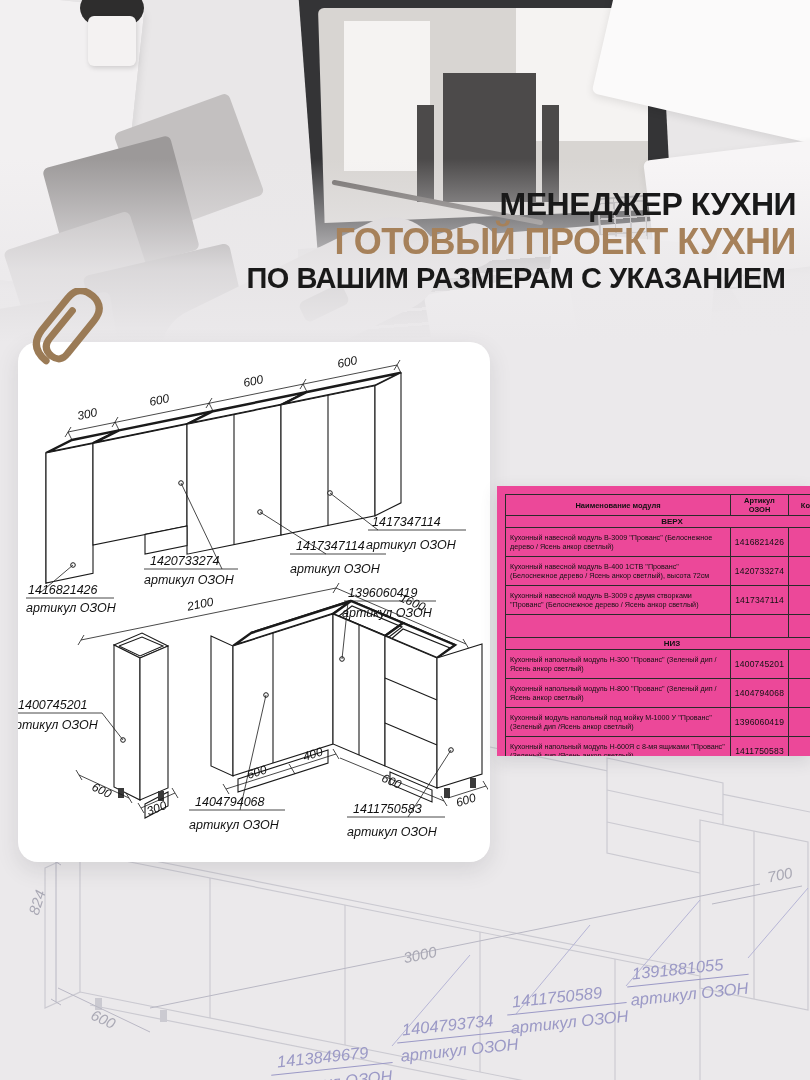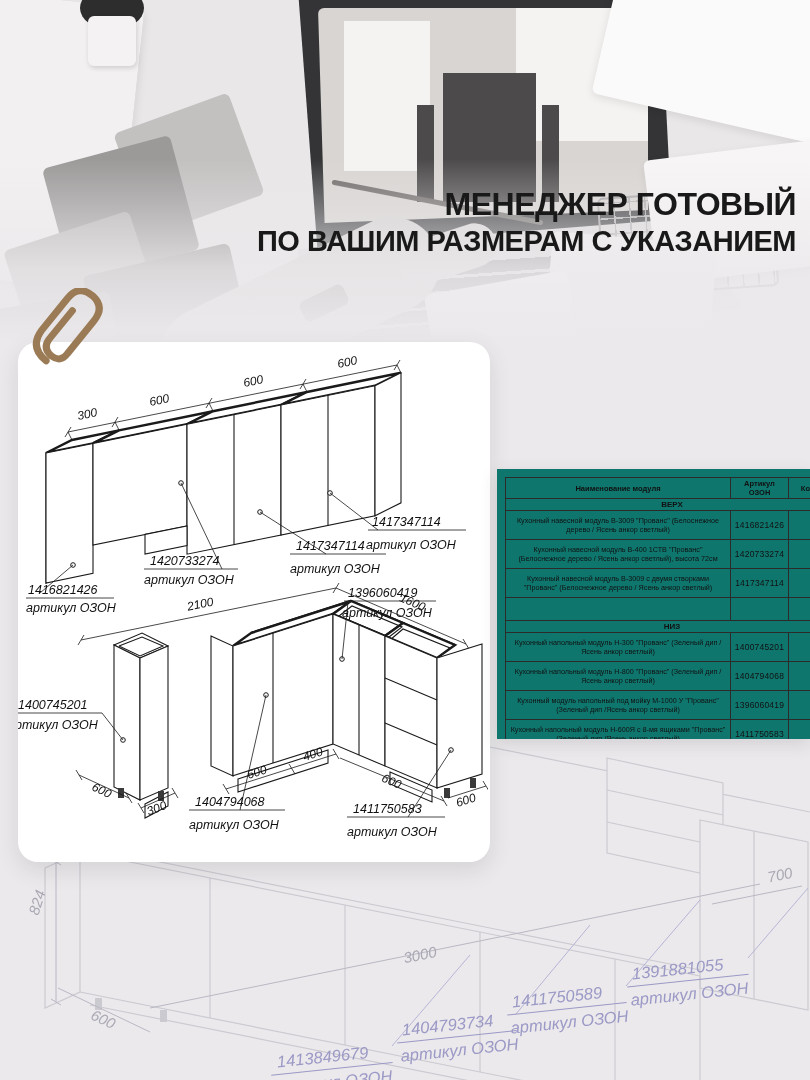--- a/index.html
+++ b/index.html
@@ -50,48 +50,48 @@
     background:repeating-linear-gradient(90deg,transparent 0 14px,#aeacad 14px 15.5px),
                repeating-linear-gradient(0deg,transparent 0 14px,#aeacad 14px 15.5px);}
   .fade{left:0;top:0;width:810px;height:345px;border-radius:0;
     background:linear-gradient(180deg,rgba(235,233,235,0) 46%,rgba(235,233,235,.82) 78%,#ebe9eb 99%);}
 
   
   .headline{right:14px;top:186px;width:560px;text-align:right;z-index:5;
             color:#191919;font-weight:bold;line-height:37px;letter-spacing:-0.5px;}
   .hl1{font-size:32px;}
   .hl2{font-size:36px;letter-spacing:-0.5px;}
-  .hl3,.hl4{font-size:29px;}
+  .hl3,.hl4{font-size:29px;text-align:center;}
 
   
   .card{left:18px;top:342px;width:472px;height:520px;background:#ffffff;border-radius:20px;
         box-shadow:0 8px 22px rgba(60,60,70,.13);z-index:3;}
   .card svg{position:absolute;overflow:hidden;}
   .dwg-line{stroke:#1a1a1a;stroke-width:1.1;fill:none;}
   .dwg-face{stroke:#1a1a1a;stroke-width:1.1;fill:#ffffff;}
   .dwg-top{stroke:#1a1a1a;stroke-width:2.4;fill:#ffffff;}
   .dim-line{stroke:#1a1a1a;stroke-width:0.8;fill:none;}
   .dim-txt{font:italic 12px "Liberation Sans",sans-serif;fill:#111;text-anchor:middle;}
   .call-num{font:italic 12.5px "Liberation Sans",sans-serif;fill:#111;}
   .call-lbl{font:italic 12.5px "Liberation Sans",sans-serif;fill:#111;}
   .leg{fill:#3a3a3a;}
 
   
   .clip{left:24px;top:288px;width:80px;height:84px;z-index:6;}
 
   
-  .tblpanel{left:497px;top:469px;width:313px;height:270px;background:#0f766e;
+  .tblpanel{left:497px;top:486px;width:313px;height:270px;background:#ec4899;
             box-shadow:0 5px 16px rgba(60,60,70,.14);z-index:4;overflow:hidden;}
   table.spec{border-collapse:collapse;position:absolute;left:8px;top:8px;width:333px;
              table-layout:fixed;font-family:"Liberation Sans",sans-serif;color:#111;}
   table.spec td,table.spec th{border:1px solid #2b2b2b;overflow:hidden;}
   col.c-name{width:225px;} col.c-art{width:58px;} col.c-qty{width:50px;}
   .th{font-size:7.5px;font-weight:bold;text-align:center;padding:1px 2px;}
   .sect{font-size:8px;font-weight:bold;text-align:center;padding:0;height:11px;}
-  .nm{font-size:7.2px;padding:2px 4px;line-height:1.3;height:24px;text-align:center;}
+  .nm{font-size:7.2px;padding:2px 4px;line-height:1.3;height:24px;}
   .art{font-size:8.5px;text-align:center;letter-spacing:.2px;}
   .emptyrow td{height:20px;}
 
   
   .bgsvg{left:0;top:730px;z-index:1;}
   .bg-line{stroke:#c6c5cd;stroke-width:1.2;fill:none;}
   .bg-face{stroke:#c6c5cd;stroke-width:1.2;fill:#ebe9eb;}
   .bg-dim{stroke:#b9b8c4;stroke-width:1;fill:none;}
   .bg-dimtxt{font:italic 15px "Liberation Sans",sans-serif;fill:#a9a8b4;text-anchor:middle;}
   .bg-num{font:italic 16.5px "Liberation Sans",sans-serif;}
@@ -126,21 +126,22 @@
   <div class="ph paper3"></div>
   <div class="ph paper4"></div>
   <div class="ph arm"></div>
   <div class="ph fingers"></div>
   <div class="ph pencil"></div>
   <div class="ph watch"></div>
   <div class="ph fade"></div>
 </div>
 
 <div class="abs headline">
-  <div class="hl1">МЕНЕДЖЕР ГОТОВЫЙ</div>
+  <div class="hl1">МЕНЕДЖЕР КУХНИ</div>
+  <div class="hl2" style="color:#a6815a;">ГОТОВЫЙ ПРОЕКТ КУХНИ</div>
   <div class="hl3">ПО ВАШИМ РАЗМЕРАМ С УКАЗАНИЕМ</div>
 </div>
 
 <svg class="abs clip" viewBox="0 0 80 84">
   <g transform="rotate(-8 40 42)">
     <path d="M 18 70 q -15 -16 0 -31 l 30 -28 q 13 -12 25 1 q 11 13 -2 25 l -31 29 q -8 8 -16 0 q -8 -9 0 -17 l 27 -25" fill="none" stroke="#9b7b56" stroke-width="7" stroke-linecap="round"></path>
   </g>
 </svg>
 
 <div class="abs card">

